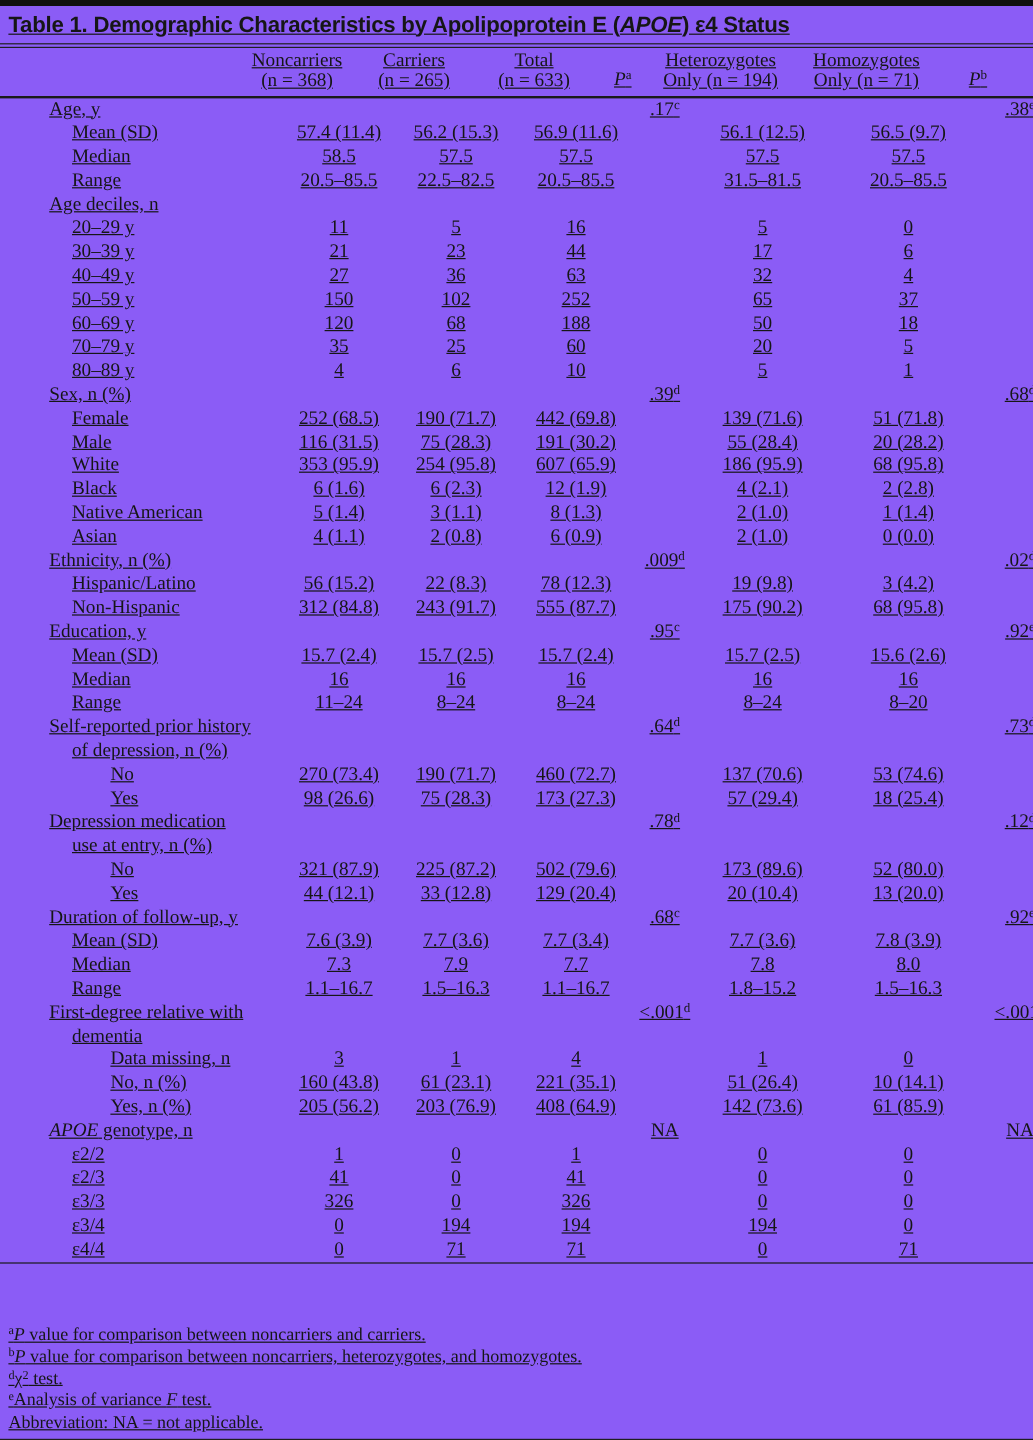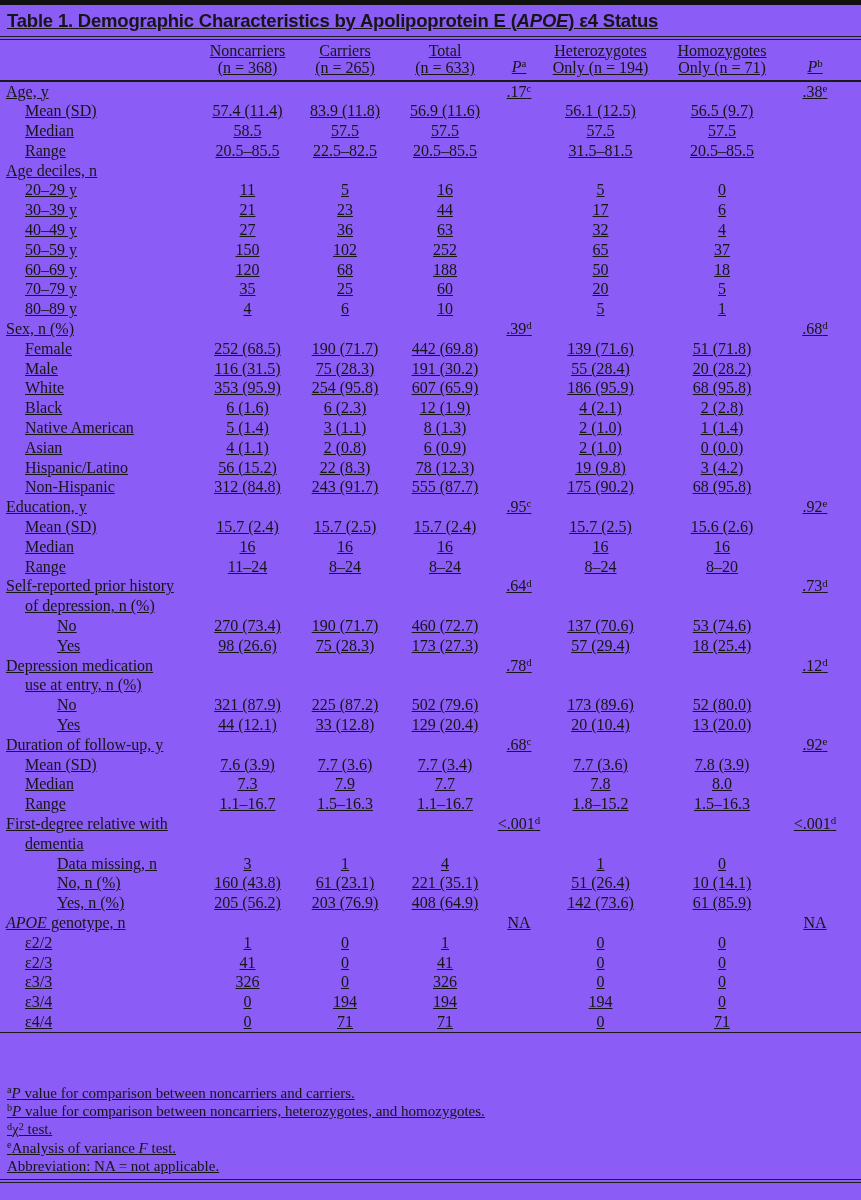--- a/index.html
+++ b/index.html
@@ -31,21 +31,21 @@
   .em{font-style:italic;}
   sup{font-size:68%;line-height:0;vertical-align:baseline;position:relative;top:-0.45em;}
   .hdr{
     display:grid;
     grid-template-columns:var(--cols);
     align-items:end;
     padding:2px 0 3px 0;
   }
   .hcell{text-align:center;line-height:17.5px;}
   .hp{padding-bottom:1px;}
-  .tbody{padding:0;}
+  .tbody{padding:0;margin-left:35px;}
   .trow{
     display:grid;
     grid-template-columns:var(--cols);
     height:19.8px;
     line-height:19.8px;
     white-space:nowrap;
   }
   .lbl{text-align:left;}
   .ind0{padding-left:6px;}
   .ind1{padding-left:25px;}
@@ -99,21 +99,21 @@
         <div class="cell"></div>
         <div class="cell"></div>
         <div class="cell pcol"><span>.17</span><sup>c</sup></div>
         <div class="cell"></div>
         <div class="cell"></div>
         <div class="cell pcol"><span>.38</span><sup>e</sup></div>
       </div>
       <div class="trow">
         <div class="lbl ind1">Mean (SD)</div>
         <div class="cell">57.4 (11.4)</div>
-        <div class="cell">83.9 (11.8)</div>
+        <div class="cell">56.2 (15.3)</div>
         <div class="cell">56.9 (11.6)</div>
         <div class="cell pcol"></div>
         <div class="cell">56.1 (12.5)</div>
         <div class="cell">56.5 (9.7)</div>
         <div class="cell pcol"></div>
       </div>
       <div class="trow">
         <div class="lbl ind1">Median</div>
         <div class="cell">58.5</div>
         <div class="cell">57.5</div>
@@ -275,20 +275,30 @@
       </div>
       <div class="trow">
         <div class="lbl ind1">Asian</div>
         <div class="cell">4 (1.1)</div>
         <div class="cell">2 (0.8)</div>
         <div class="cell">6 (0.9)</div>
         <div class="cell pcol"></div>
         <div class="cell">2 (1.0)</div>
         <div class="cell">0 (0.0)</div>
         <div class="cell pcol"></div>
+      </div>
+      <div class="trow">
+        <div class="lbl ind0">Ethnicity, n (%)</div>
+        <div class="cell"></div>
+        <div class="cell"></div>
+        <div class="cell"></div>
+        <div class="cell pcol"><span>.009</span><sup>d</sup></div>
+        <div class="cell"></div>
+        <div class="cell"></div>
+        <div class="cell pcol"><span>.02</span><sup>d</sup></div>
       </div>
       <div class="trow">
         <div class="lbl ind1">Hispanic/Latino</div>
         <div class="cell">56 (15.2)</div>
         <div class="cell">22 (8.3)</div>
         <div class="cell">78 (12.3)</div>
         <div class="cell pcol"></div>
         <div class="cell">19 (9.8)</div>
         <div class="cell">3 (4.2)</div>
         <div class="cell pcol"></div>

